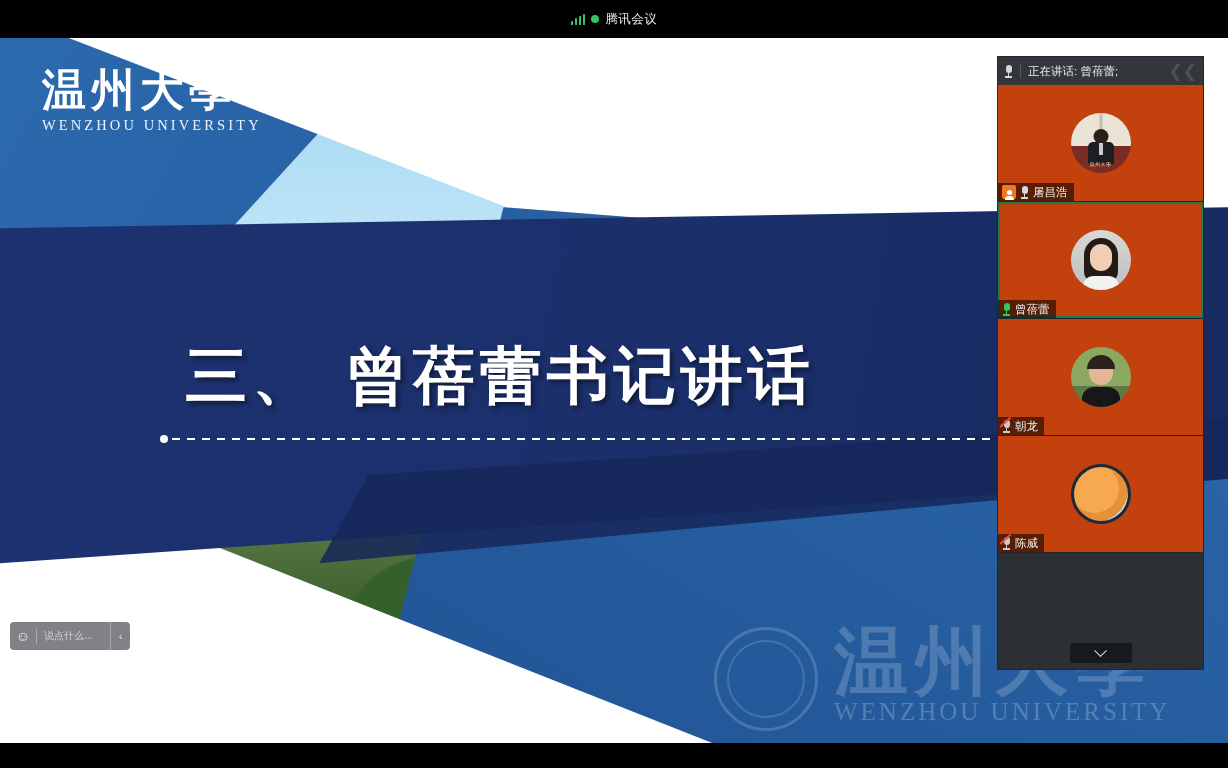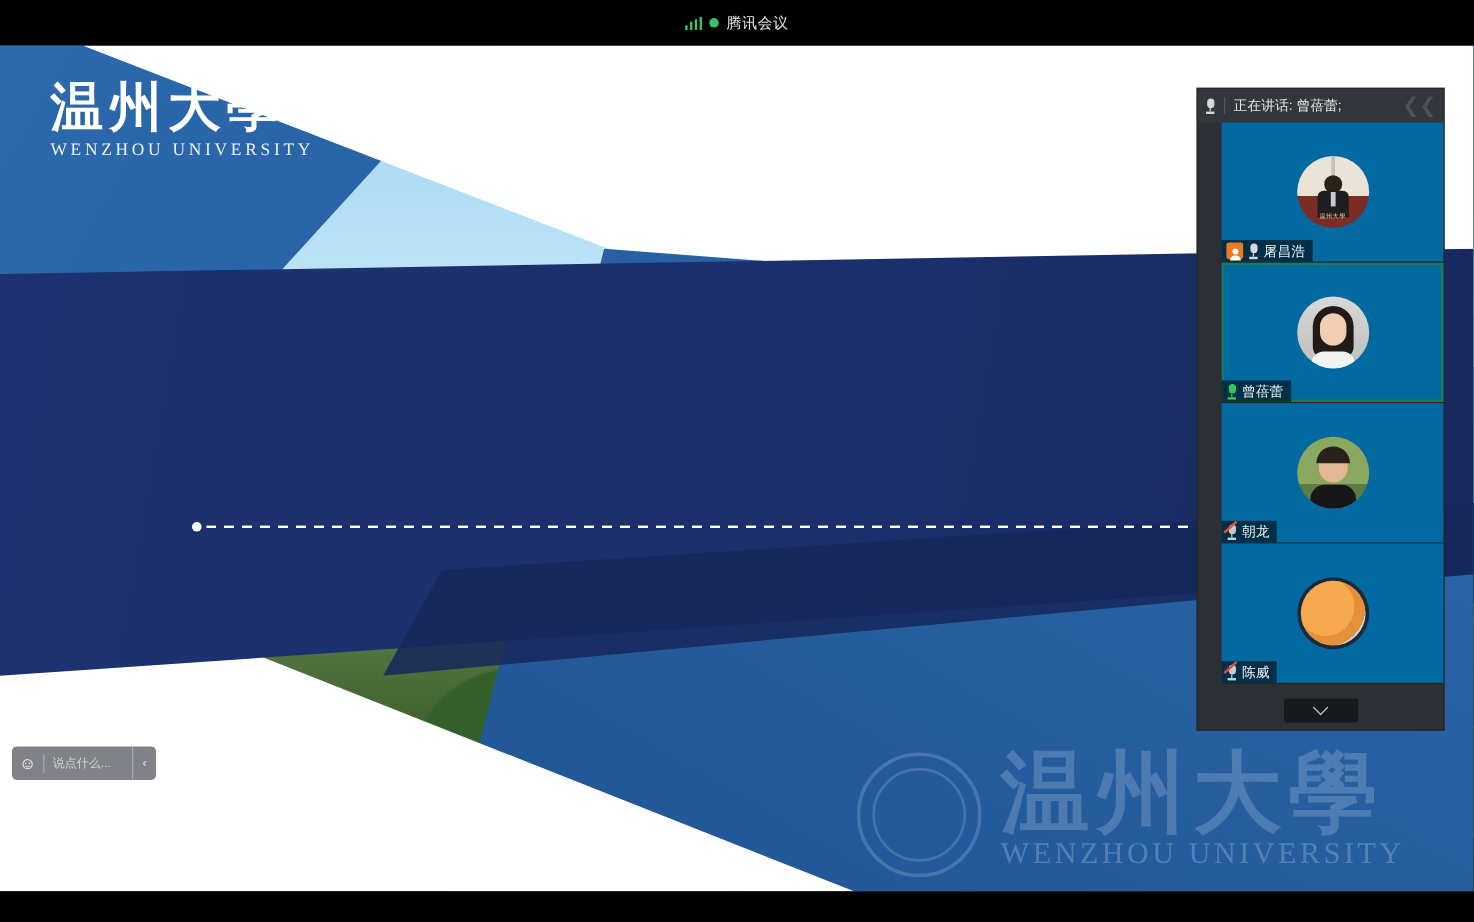--- a/index.html
+++ b/index.html
@@ -200,21 +200,21 @@
   }
   #chatbar .cdiv{ width:1px; height:15px; background:rgba(255,255,255,.35); }
   #chatbar .ph{ flex:1; padding:0 7px; color:#d4d6d8; font-size:10px; white-space:nowrap; overflow:hidden; }
   #chatbar .collapse{
     width:20px; display:flex; align-items:center; justify-content:center;
     color:#e6e6e6; font-size:11px; border-left:1px solid rgba(255,255,255,.3); height:100%; flex:none;
   }
 
   
   #panel{
-    position:absolute; left:998px; top:74px; width:205px; height:534px;
+    position:absolute; left:998px; top:57px; width:205px; height:612px;
     background:#2c2f33; z-index:20; overflow:hidden;
     box-shadow:0 0 0 1px #23262a;
   }
   #panel-header{
     height:28px; background:#33363b; display:flex; align-items:center; gap:7px;
     padding:0 6px; position:relative;
   }
   .mic-glyph{ width:9px; height:13px; position:relative; flex:none; }
   .mic-glyph .cap{ position:absolute; left:1.5px; top:0; width:6px; height:8px; border-radius:3px; background:#d6d8da; }
   .mic-glyph .stem{ position:absolute; left:4px; top:8px; width:1.4px; height:3px; background:#d6d8da; }
@@ -227,21 +227,21 @@
   }
   #panel-header .hdiv{ width:1px; height:14px; background:#55585d; }
   #panel-header .htext{ color:#e8eaec; font-size:11.5px; white-space:nowrap; overflow:hidden; }
   #panel-header .dblchev{
     position:absolute; right:6px; top:50%; transform:translateY(-50%);
     display:flex; gap:1px; color:#4e5257; font-size:17px; line-height:1;
   }
 
   .tile{
     position:relative; height:117px; border-bottom:1px solid #232528;
-    background:#0369a1; display:flex; align-items:center; justify-content:center;margin-left:20px;
+    background:#c2410c; display:flex; align-items:center; justify-content:center;
   }
   .tile.active{ box-shadow:inset 0 0 0 2px #1f7a4d; }
   .avatar{
     width:60px; height:60px; border-radius:50%; overflow:hidden; position:relative;
     background:#9aa0a6;
   }
   .namechip{
     position:absolute; left:0; bottom:0; height:18px; display:flex; align-items:center;
     gap:4px; padding:0 6px 0 4px; background:rgba(0,0,0,.55);
   }
@@ -329,20 +329,21 @@
   <div class="navy-band"></div>
   <div class="navy-band-dark"></div>
 
   <div id="logo">
     <div class="wordmark">
       <div class="cn">温州大學</div>
       <div class="en">WENZHOU UNIVERSITY</div>
     </div>
   </div>
 
+  <div id="title">三、 曾蓓蕾书记讲话</div>
   <div id="dashrow">
     <span class="dot"></span>
     <span class="dash"></span>
   </div>
 
   <div id="watermark">
     <div class="wseal"></div>
     <div class="wtext">
       <div class="wcn">温州大學</div>
       <div class="wen">WENZHOU UNIVERSITY</div>

